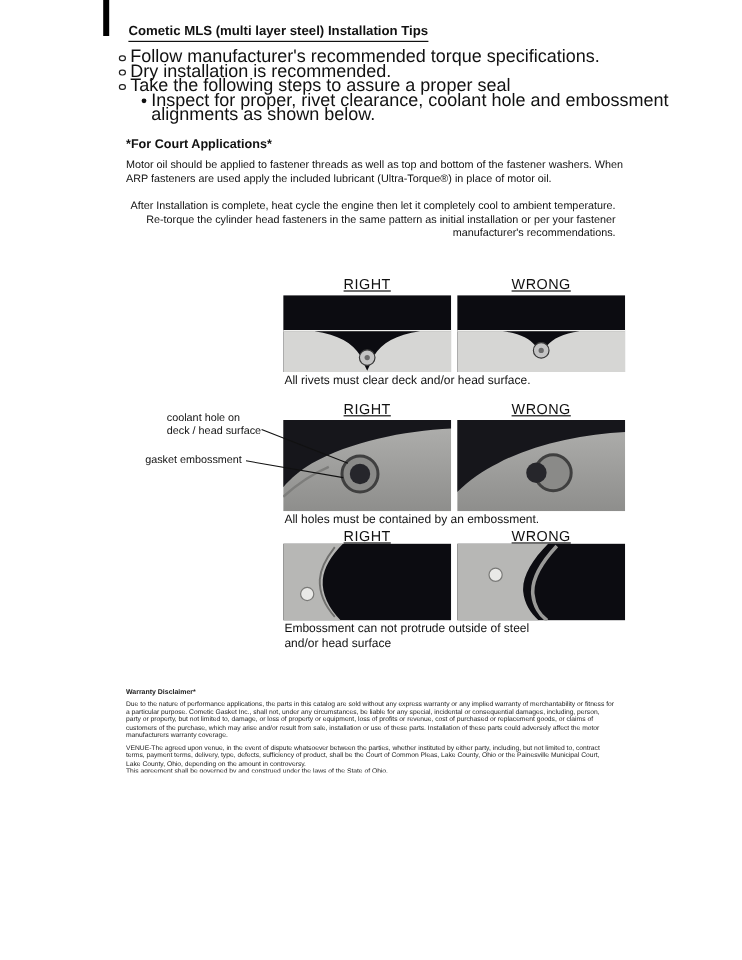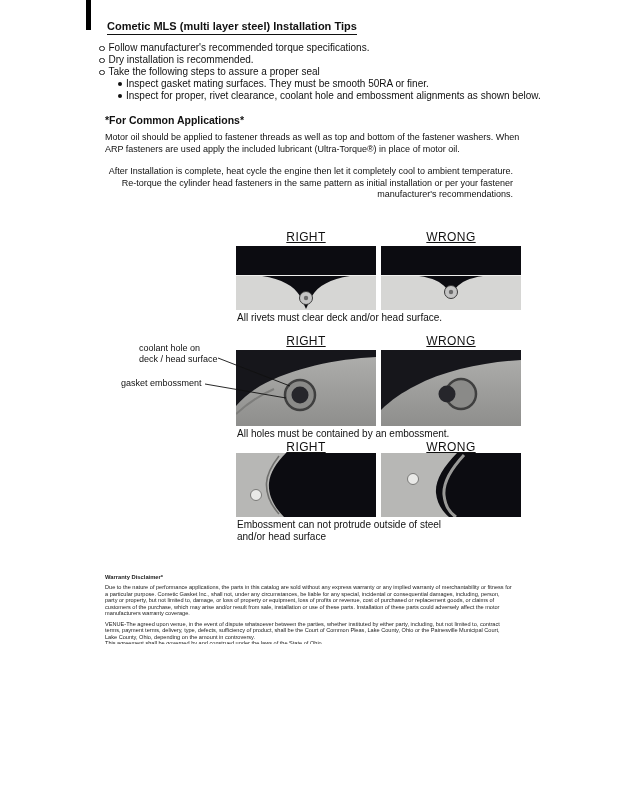--- a/index.html
+++ b/index.html
@@ -6,21 +6,21 @@
   .page {
     position:relative; width:618px; height:644px; background:#ffffff;
     font-family:"Liberation Sans", sans-serif; color:#111; overflow:hidden;
   }
   .print-mark { position:absolute; left:86px; top:0; width:5px; height:30px; background:#000; }
 
   .title {
     position:absolute; left:107px; top:20px; font-size:11px; font-weight:bold;
     border-bottom:1px solid #111; padding-bottom:2px;
   }
-  .bullets { position:absolute; left:99px; top:42px; font-size:10px; line-height:12px; }
+  .bullets { position:absolute; left:99px; top:42px; font-size:15px; line-height:12px; }
   .bullet { display:flex; align-items:flex-start; }
   .marker-open {
     width:3.5px; height:3.5px; border:1px solid #222; border-radius:50%;
     margin:3.5px 4px 0 0; flex:none;
   }
   .marker-filled {
     width:4px; height:4px; background:#111; border-radius:50%;
     margin:3.5px 4px 0 0; flex:none;
   }
   .sub-bullets { margin-left:19px; }
@@ -72,30 +72,26 @@
       <span class="marker-open"></span>
       <span>Dry installation is recommended.</span>
     </div>
     <div class="bullet">
       <span class="marker-open"></span>
       <span>Take the following steps to assure a proper seal</span>
     </div>
     <div class="sub-bullets">
       <div class="bullet">
         <span class="marker-filled"></span>
-        <span>Inspect gasket mating surfaces. They must be smooth 50RA or finer.</span>
-      </div>
-      <div class="bullet">
-        <span class="marker-filled"></span>
         <span>Inspect for proper, rivet clearance, coolant hole and embossment alignments as shown below.</span>
       </div>
     </div>
   </div>
 
-  <div class="diesel-heading">*For Common Applications*</div>
+  <div class="diesel-heading">*For Court Applications*</div>
   <div class="para para1">Motor oil should be applied to fastener threads as well as top and bottom of the fastener washers. When ARP fasteners are used apply the included lubricant (Ultra-Torque®) in place of motor oil.</div>
   <div class="para para2">After Installation is complete, heat cycle the engine then let it completely cool to ambient temperature. Re-torque the cylinder head fasteners in the same pattern as initial installation or per your fastener manufacturer's recommendations.</div>
 
   <div class="diagrams">
 
     <div class="dg-label l-col r1-lab">RIGHT</div>
     <div class="dg-label r-col r1-lab">WRONG</div>
 
     <div class="dg-img l-col r1-img">
       <svg viewBox="0 0 140 64" width="140" height="64">

